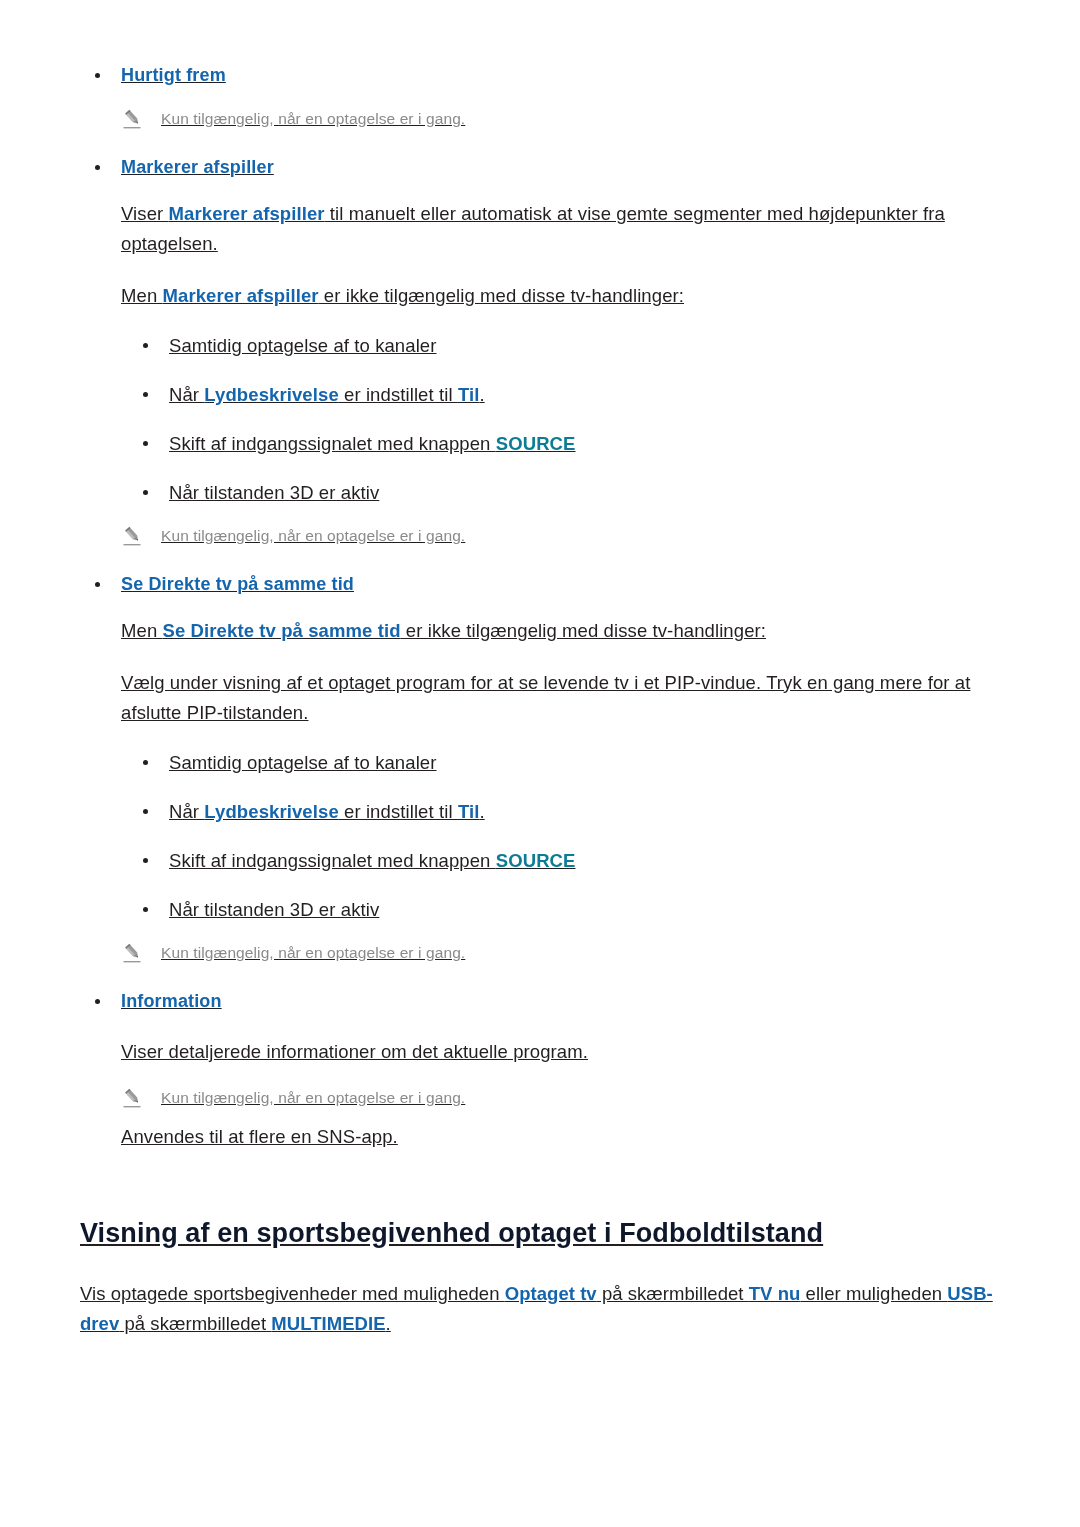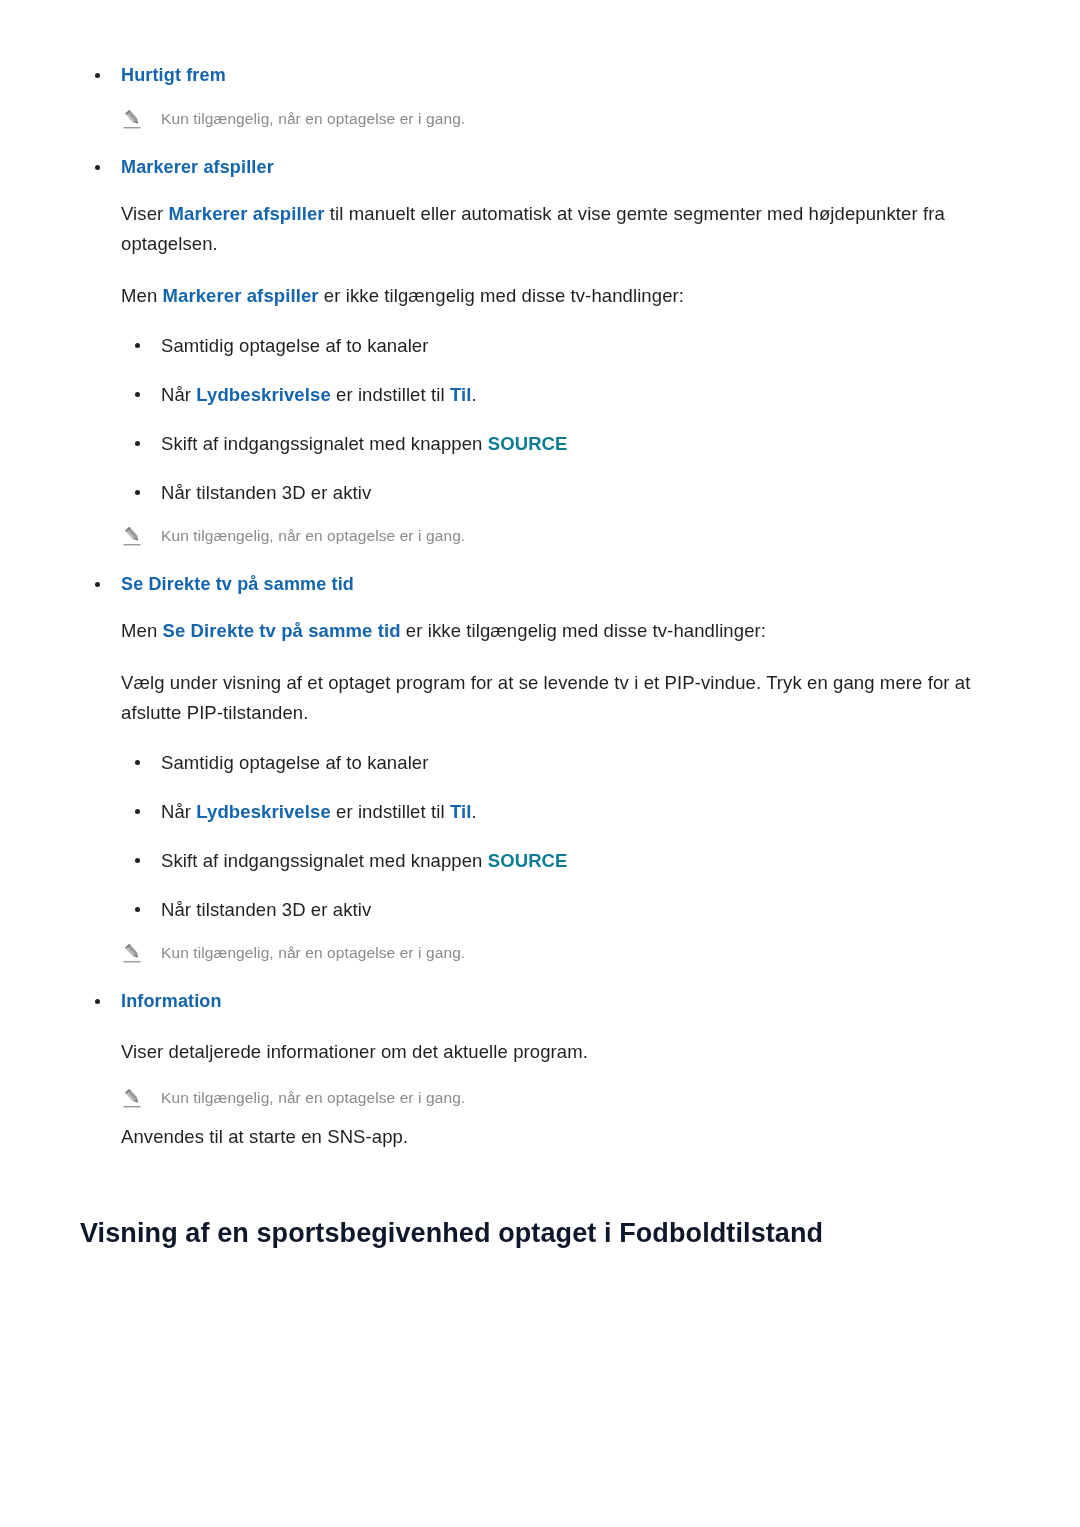--- a/index.html
+++ b/index.html
@@ -14,20 +14,21 @@
     color: #231f20;
     overflow: hidden;
   }
 
   .page {
     position: relative;
     width: 1080px;
     height: 1527px;
     box-sizing: border-box;
     padding: 62px 84px 0 78px;
+    text-decoration: underline;
   }
 
   
   .para {
     font-size: 18.5px;
     line-height: 30px;
     color: #231f20;
     margin: 0 0 0 0;
     padding: 0;
     letter-spacing: 0.1px;
@@ -93,21 +94,21 @@
     position: absolute;
     left: 44px;
     top: 1px;
     width: 22px;
     height: 20px;
   }
   .pencil svg { display: block; }
 
   
   .sub-list {
-    margin: 0;
+    margin: 8px;
     padding: 0;
     list-style: none;
   }
   .sub-item {
     position: relative;
     padding-left: 83px;
     margin-top: 21px;
     font-size: 18.5px;
     line-height: 28px;
     color: #231f20;
@@ -285,19 +286,20 @@
           <rect x="8.2" y="0.4" width="5.6" height="1.6" fill="#777"></rect>
         </g>
         <rect x="1.5" y="18" width="17" height="1.4" fill="#9a9a9a"></rect>
       </svg>
     </span>
     <span class="note-text">Kun tilgængelig, når en optagelse er i gang.</span>
   </div>
 
 
   <div class="body-block" style="margin-top:13px;">
-    <p class="para">Anvendes til at starte en SNS-app.</p>
+    <p class="para">Anvendes til at flere en SNS-app.</p>
   </div>
 
   <h1 class="section-heading">Visning af en sportsbegivenhed optaget i Fodboldtilstand</h1>
 
+  <p class="intro-para"><span>Vis optagede sportsbegivenheder med muligheden </span><b class="blue">Optaget tv</b><span> på skærmbilledet </span><b class="blue">TV nu</b><span> eller muligheden </span><b class="blue">USB-drev</b><span> på skærmbilledet </span><b class="blue">MULTIMEDIE</b><span>.</span></p>
 
 </div>
 
 </body></html>

